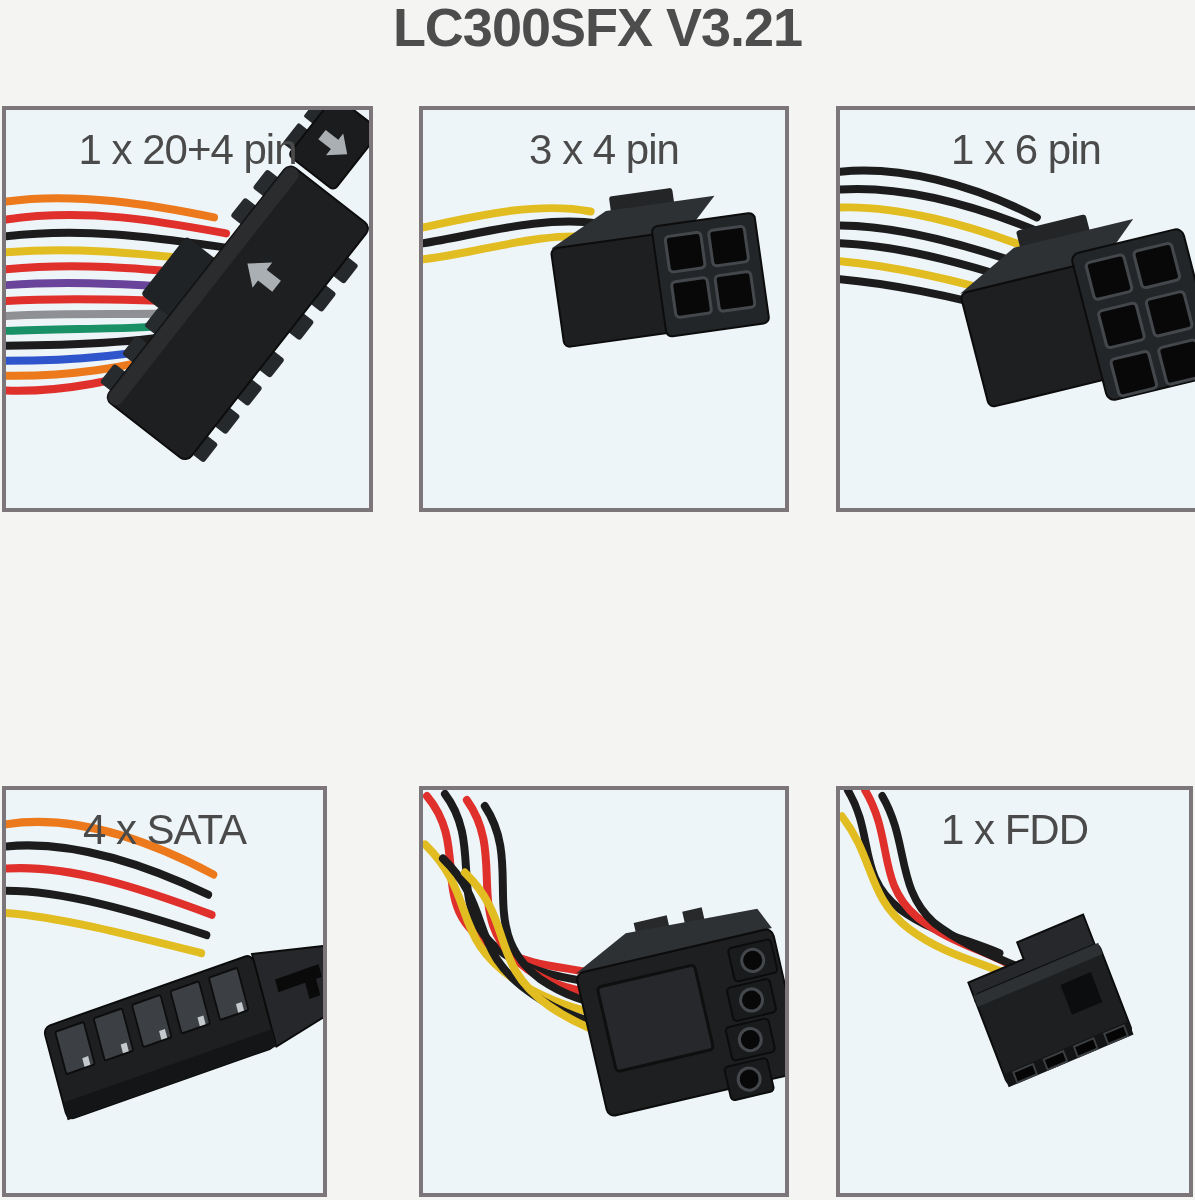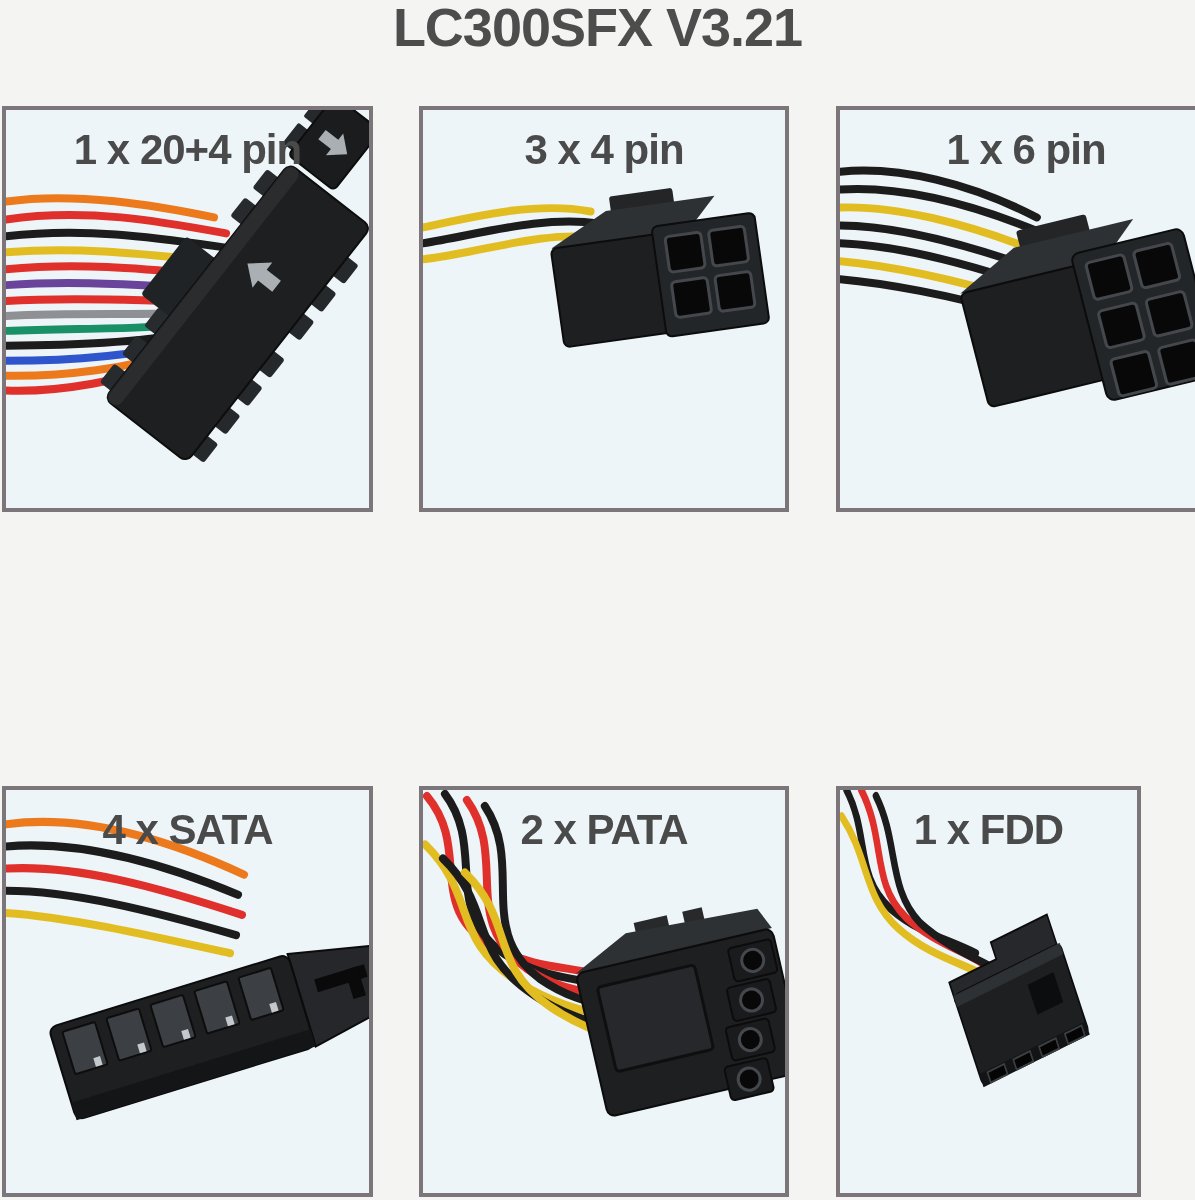--- a/index.html
+++ b/index.html
@@ -17,21 +17,21 @@
     color:var(--title_color,#4d4d4d);
   }
   .panel{
     position:absolute;box-sizing:border-box;
     border:4px solid var(--panel_border,#7c757a);
     background:var(--panel_bg,#eef5f8);
   }
   .panel-label{
     position:absolute;top:16px;left:0;width:100%;
     text-align:center;z-index:2;
-    font-size:42px;font-weight:bold;letter-spacing:-1px;
+    font-size:42px;font-weight:normal;letter-spacing:-1px;
     color:var(--label_color,#4a4a4a);
   }
   .illustration{
     position:absolute;left:0;top:0;width:100%;height:100%;z-index:1;
   }
   .wire{fill:none;stroke-width:8;stroke-linecap:round}
   .w-red{stroke:var(--wire_red)}
   .w-orange{stroke:var(--wire_orange)}
   .w-yellow{stroke:var(--wire_yellow)}
   .w-black{stroke:var(--wire_black)}
@@ -40,23 +40,23 @@
   .w-blue{stroke:var(--wire_blue)}
   .w-gray{stroke:var(--wire_gray)}
   .c-body{fill:var(--connector_body)}
   .c-top{fill:var(--connector_top)}
   .c-hole{fill:var(--connector_hole);stroke:var(--connector_edge);stroke-width:3}
   .c-mark{fill:var(--marking_white)}
   
   #panel-atx {left:2px;  top:106px;width:371px;height:406px}
   #panel-4pin{left:419px;top:106px;width:370px;height:406px}
   #panel-6pin{left:836px;top:106px;width:380px;height:406px}
-  #panel-sata{left:2px;  top:786px;width:371px;height:411px}
+  #panel-sata{left:2px;  top:786px;width:325px;height:411px}
   #panel-pata{left:419px;top:786px;width:370px;height:411px}
-  #panel-fdd {left:836px;top:786px;width:305px;height:411px}
+  #panel-fdd {left:836px;top:786px;width:357px;height:411px}
 </style>
 </head>
 <body>
 
 <div class="page-title">LC300SFX V3.21</div>
 
 <div class="panel" id="panel-atx">
   <div class="panel-label">1 x 20+4 pin</div>
   <svg class="illustration" viewBox="0 0 363 400" preserveAspectRatio="none">
     <g>
@@ -171,21 +171,20 @@
       <rect x="-116" y="-6" width="7" height="9" class="c-mark"></rect>
       <rect x="-70" y="-6" width="7" height="9" class="c-mark"></rect>
       <rect x="-24" y="-6" width="7" height="9" class="c-mark"></rect>
       <rect x="22" y="-6" width="7" height="9" class="c-mark"></rect>
       <rect x="68" y="-6" width="7" height="9" class="c-mark"></rect>
     </g>
   </svg>
 </div>
 
 <div class="panel" id="panel-pata">
-  <div class="panel-label">2 x PATA</div>
   <svg class="illustration" viewBox="0 0 363 400" preserveAspectRatio="none">
     <g>
       <path class="wire w-red" d="M4 6 C50 60 0 120 75 158 C125 183 168 172 208 196"></path>
       <path class="wire w-black" d="M22 4 C65 60 15 125 90 168 C138 195 180 184 214 206"></path>
       <path class="wire w-red" d="M44 10 C86 68 36 130 105 178 C150 208 192 198 226 220"></path>
       <path class="wire w-black" d="M62 16 C102 75 52 140 118 188 C162 218 200 212 232 232"></path>
       <path class="wire w-yellow" d="M2 54 C56 106 26 148 98 192 C148 224 204 224 238 244"></path>
       <path class="wire w-black" d="M20 68 C72 118 44 160 112 204 C160 236 210 236 242 256"></path>
       <path class="wire w-yellow" d="M42 82 C92 130 66 172 126 214 C172 246 216 248 246 266"></path>
     </g>

